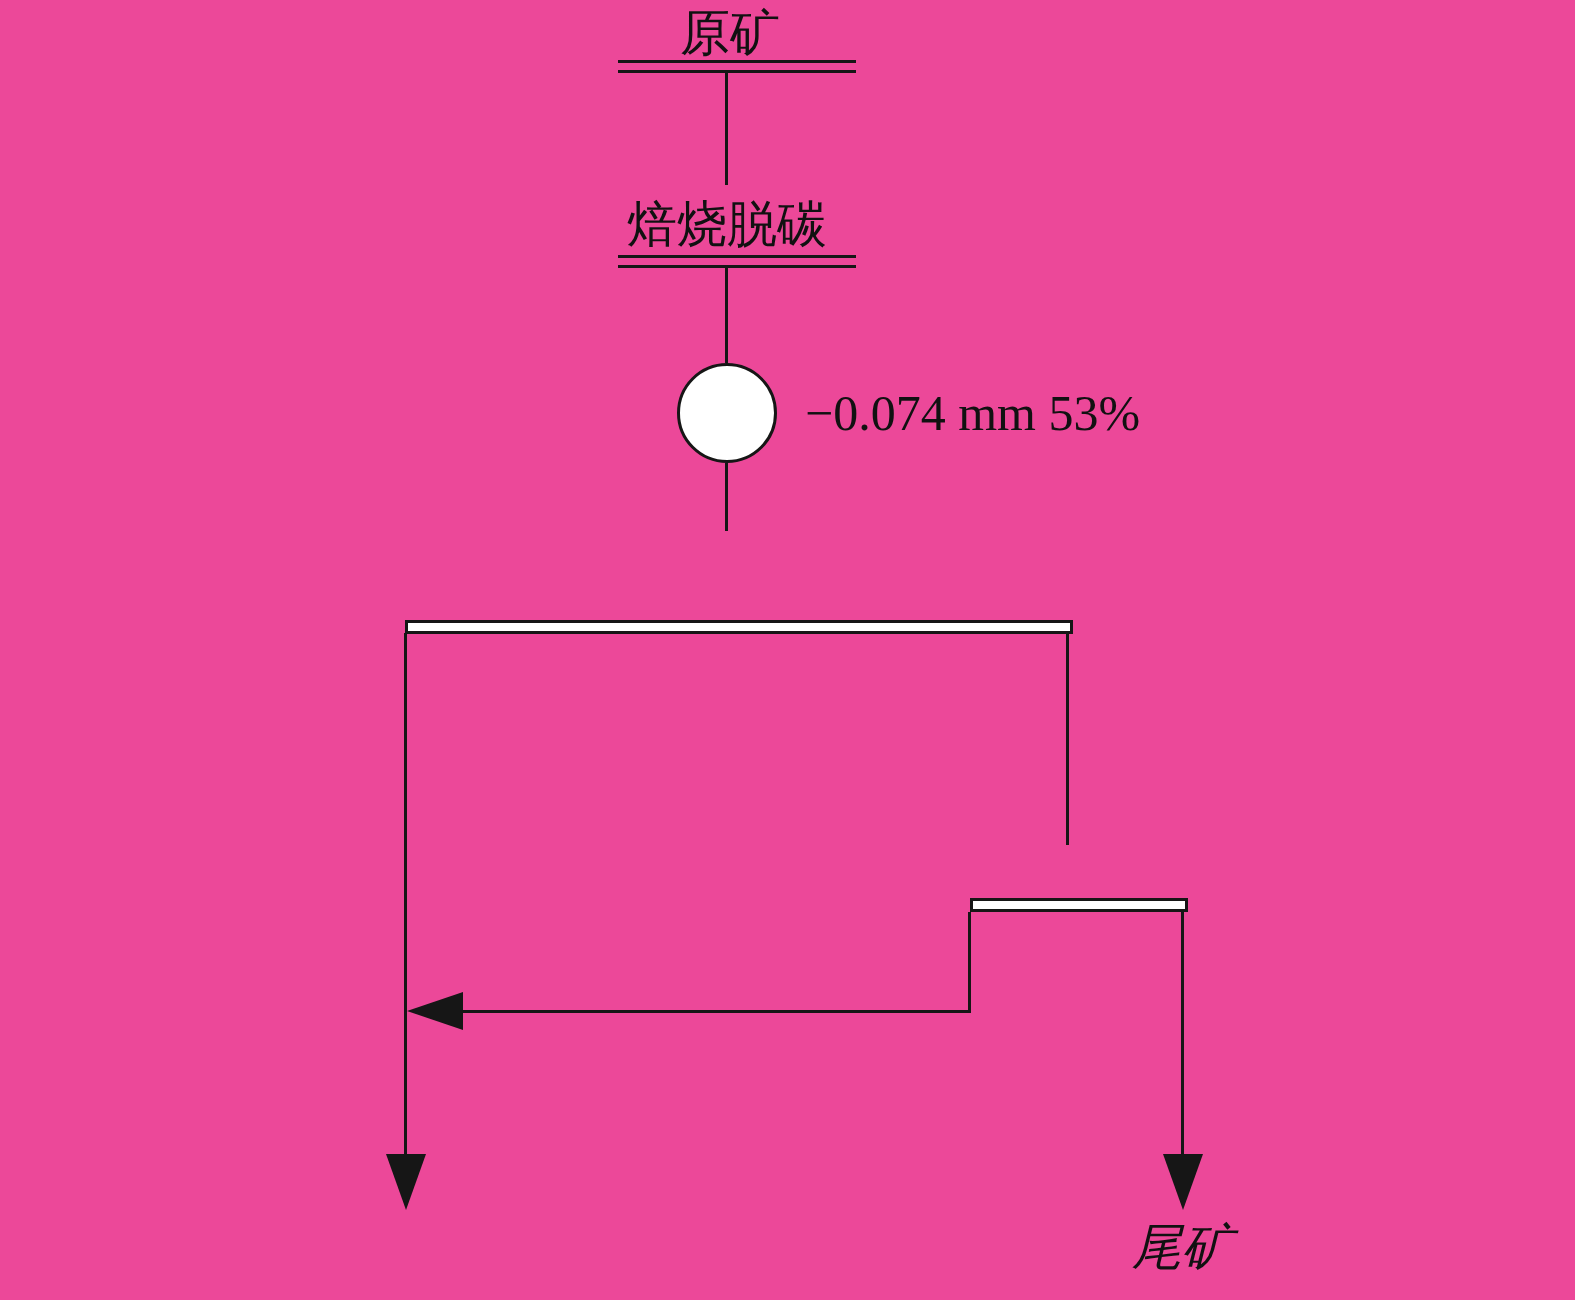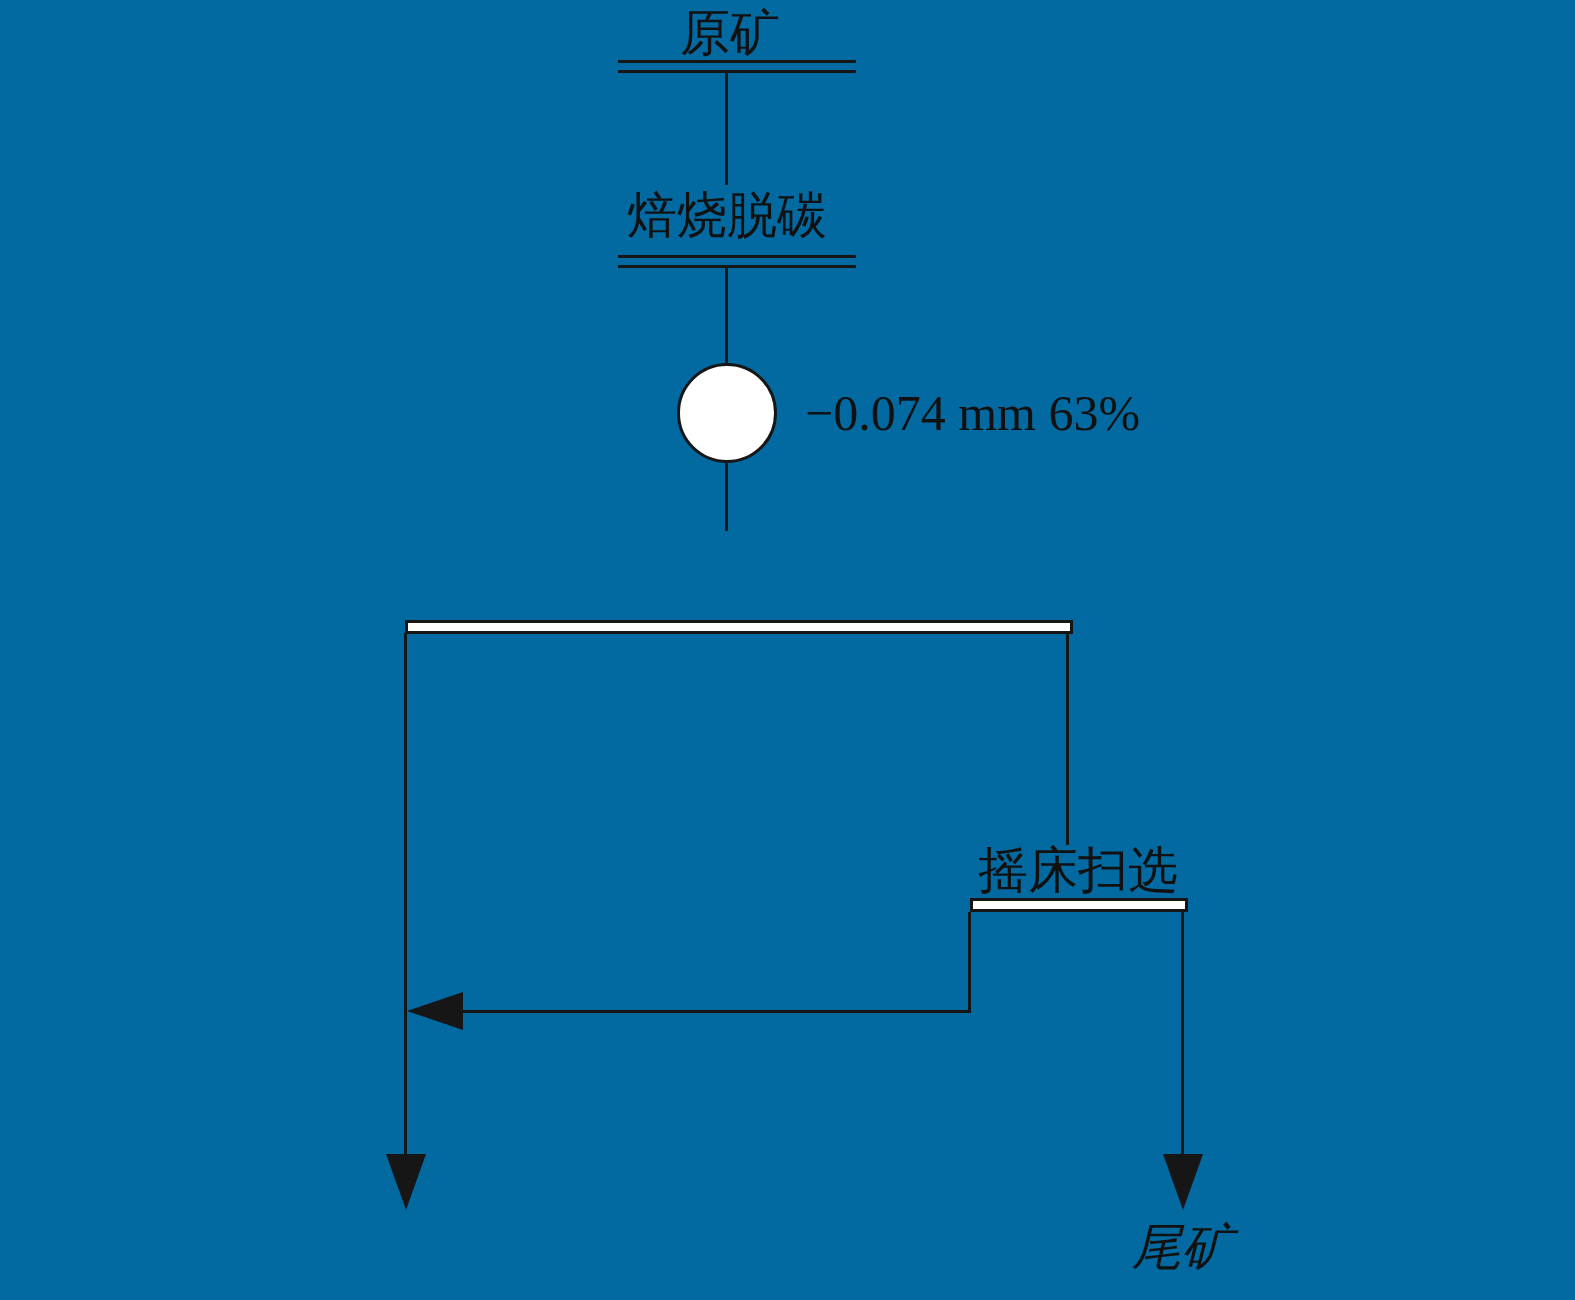--- a/index.html
+++ b/index.html
@@ -4,21 +4,21 @@
 <style>
   html, body {
     margin: 0;
     padding: 0;
     background: #ffffff;
   }
   #canvas {
     position: relative;
     width: 1575px;
     height: 1300px;
-    background: #0369a1;
+    background: #ec4899;
     font-family: "Liberation Serif", "DejaVu Serif", serif;
     color: #111111;
     overflow: hidden;
   }
   .label {
     position: absolute;
     font-size: 50px;
     line-height: 1.1;
     white-space: nowrap;
     color: #111111;
@@ -80,44 +80,43 @@
 <body>
 
 <div id="canvas">
 
   <div class="label center" style="left:600px; top:6px; width:260px;">原矿</div>
 
   <div class="dline" style="left:618px; top:60px; width:238px;"></div>
 
   <div class="line-v" style="left:725px; top:73px; height:112px;"></div>
 
-  <div class="label center" style="left:562px; top:188px; width:330px;">焙烧脱碳</div>
+  <div class="label center" style="left:562px; top:200px; width:330px;font-family:Liberation Mono, monospace;">焙烧脱碳</div>
 
   <div class="dline" style="left:618px; top:255px; width:238px;"></div>
 
   <div class="line-v" style="left:725px; top:268px; height:95px;"></div>
 
   <div class="circle" style="left:677px; top:363px;"></div>
 
 
-  <div class="label" style="left:805px; top:386px; width:420px;">−0.074 mm 63%</div>
+  <div class="label" style="left:805px; top:386px; width:420px;">−0.074 mm 53%</div>
 
   <div class="line-v" style="left:725px; top:463px; height:68px;"></div>
 
 
   <div class="bar" style="left:405px; top:620px; width:662px;"></div>
 
   <div class="line-v" style="left:404px; top:633px; height:523px;"></div>
 
   <div class="arrow-down" style="left:386px; top:1154px;"></div>
 
 
   <div class="line-v" style="left:1066px; top:633px; height:212px;"></div>
 
-  <div class="label center" style="left:913px; top:843px; width:330px;">摇床扫选</div>
 
   <div class="bar" style="left:970px; top:898px; width:212px;"></div>
 
   <div class="line-v" style="left:968px; top:912px; height:100px;"></div>
   <div class="line-h" style="left:458px; top:1010px; width:513px;"></div>
   <div class="arrow-left" style="left:407px; top:992px;"></div>
 
   <div class="line-v" style="left:1181px; top:912px; height:245px;"></div>
 
   <div class="arrow-down" style="left:1163px; top:1154px;"></div>

